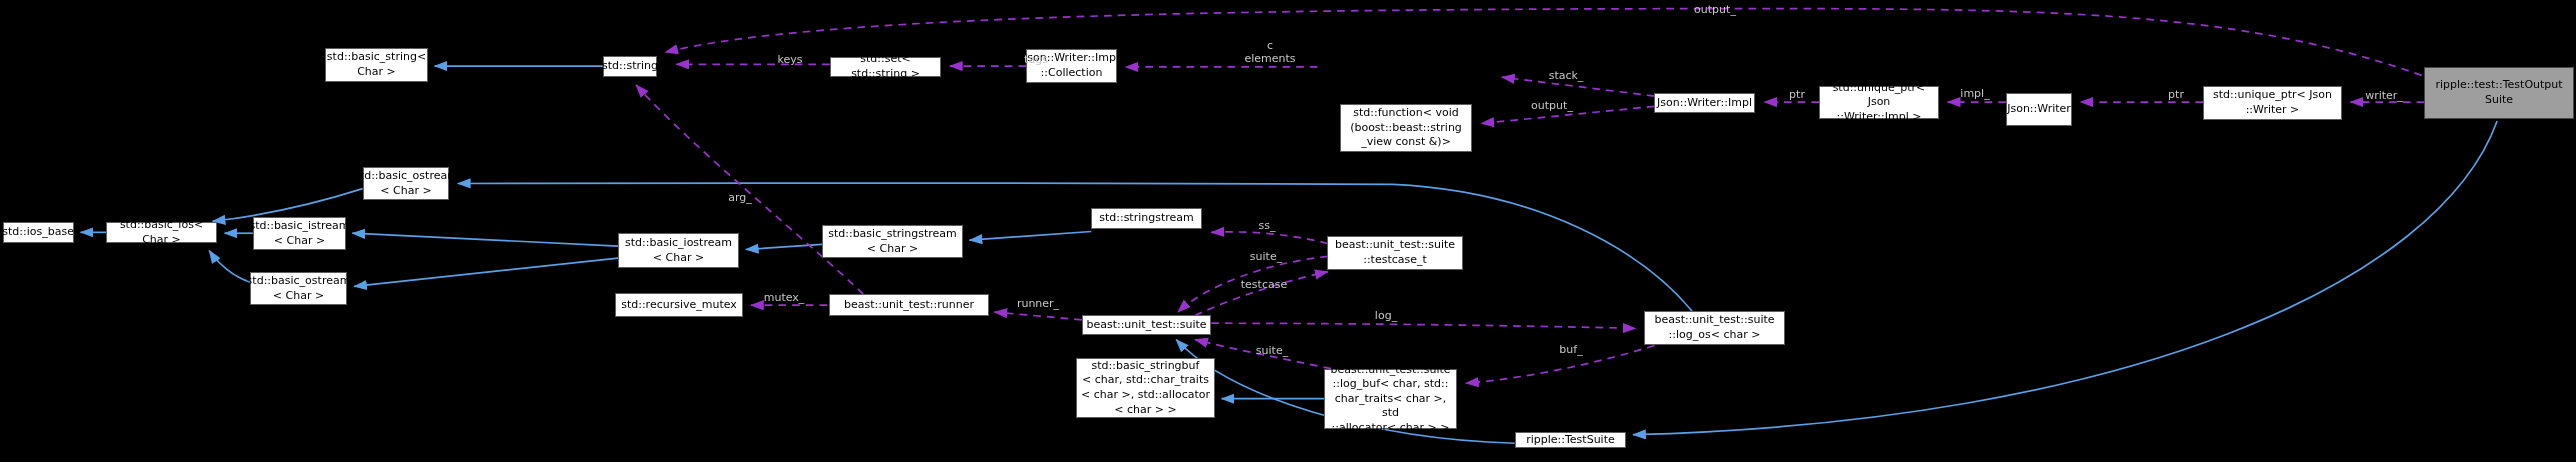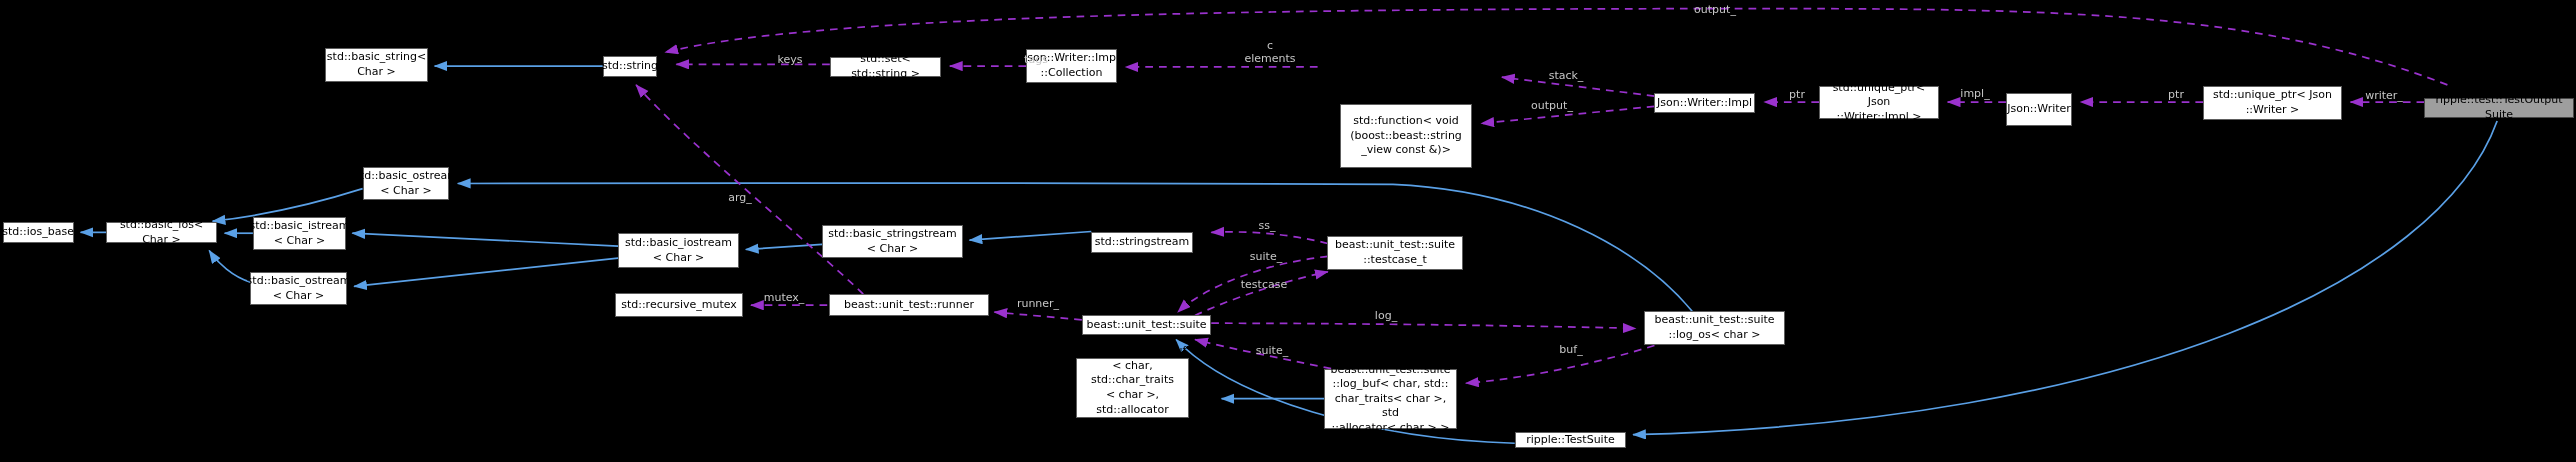--- a/index.html
+++ b/index.html
@@ -73,52 +73,52 @@
       <path d="M1930,403 C1862,424 1782,441 1710,447" marker-end="url(#ap)"></path>
     </g>
   </svg>
 
   <div class="node" style="left:325px;top:48px;width:103px;height:34px"><span>std::basic_string&lt;
 Char &gt;</span></div>
   <div class="node" style="left:603px;top:56px;width:54px;height:21.4px"><span>std::string</span></div>
   <div class="node" style="left:830px;top:57px;width:111px;height:20px"><span>std::set&lt; std::string &gt;</span></div>
   <div class="node" style="left:1026px;top:49px;width:91px;height:34px"><span>Json::Writer::Impl
 ::Collection</span></div>
-  <div class="node" style="left:1340px;top:104px;width:132px;height:64px"><span>std::function&lt; void
+  <div class="node" style="left:1340px;top:104px;width:132px;height:48px"><span>std::function&lt; void
 (boost::beast::string
 _view const &amp;)&gt;</span></div>
   <div class="node" style="left:1654px;top:93px;width:101px;height:20px"><span>Json::Writer::Impl</span></div>
   <div class="node" style="left:1819px;top:86px;width:120px;height:33px"><span>std::unique_ptr&lt; Json
 ::Writer::Impl &gt;</span></div>
   <div class="node" style="left:2006px;top:93px;width:66px;height:33px"><span>Json::Writer</span></div>
   <div class="node" style="left:2203px;top:86px;width:139px;height:34px"><span>std::unique_ptr&lt; Json
 ::Writer &gt;</span></div>
-  <div class="node hl" style="left:2424px;top:98px;width:150px;height:20px"><span>ripple::test::TestOutput
+  <div class="node hl" style="left:2424px;top:67px;width:150px;height:52px"><span>ripple::test::TestOutput
 Suite</span></div>
   <div class="node" style="left:2.6px;top:222px;width:71px;height:21.4px"><span>std::ios_base</span></div>
   <div class="node" style="left:106px;top:222px;width:111px;height:21.4px"><span>std::basic_ios&lt; Char &gt;</span></div>
   <div class="node" style="left:253px;top:217px;width:93px;height:33px"><span>std::basic_istream
 &lt; Char &gt;</span></div>
   <div class="node" style="left:363px;top:167px;width:86px;height:33px"><span>std::basic_ostream
 &lt; Char &gt;</span></div>
   <div class="node" style="left:250px;top:272px;width:97px;height:33px"><span>std::basic_ostream
 &lt; Char &gt;</span></div>
   <div class="node" style="left:618px;top:233px;width:121px;height:35px"><span>std::basic_iostream
 &lt; Char &gt;</span></div>
   <div class="node" style="left:822px;top:225px;width:141px;height:33px"><span>std::basic_stringstream
 &lt; Char &gt;</span></div>
-  <div class="node" style="left:1091px;top:232px;width:102px;height:21.4px"><span>std::stringstream</span></div>
+  <div class="node" style="left:1091px;top:208px;width:111px;height:21.4px"><span>std::stringstream</span></div>
   <div class="node" style="left:1327px;top:236px;width:136px;height:34px"><span>beast::unit_test::suite
 ::testcase_t</span></div>
   <div class="node" style="left:615px;top:293px;width:128px;height:24px"><span>std::recursive_mutex</span></div>
   <div class="node" style="left:829px;top:294px;width:160px;height:22px"><span>beast::unit_test::runner</span></div>
   <div class="node" style="left:1082px;top:315px;width:129px;height:20px"><span>beast::unit_test::suite</span></div>
   <div class="node" style="left:1644px;top:311px;width:141px;height:34px"><span>beast::unit_test::suite
 ::log_os&lt; char &gt;</span></div>
-  <div class="node" style="left:1076px;top:358px;width:113px;height:60px"><span>std::basic_stringbuf
+  <div class="node" style="left:1076px;top:358px;width:139px;height:60px"><span>std::basic_stringbuf
 &lt; char, std::char_traits
 &lt; char &gt;, std::allocator
 &lt; char &gt; &gt;</span></div>
   <div class="node" style="left:1324px;top:369px;width:133px;height:60px"><span>beast::unit_test::suite
 ::log_buf&lt; char, std::
 char_traits&lt; char &gt;, std
 ::allocator&lt; char &gt; &gt;</span></div>
   <div class="node" style="left:1515px;top:432px;width:111px;height:16px"><span>ripple::TestSuite</span></div>
 
   <div class="elabel" style="left:1715px;top:3.4px">output_</div>

